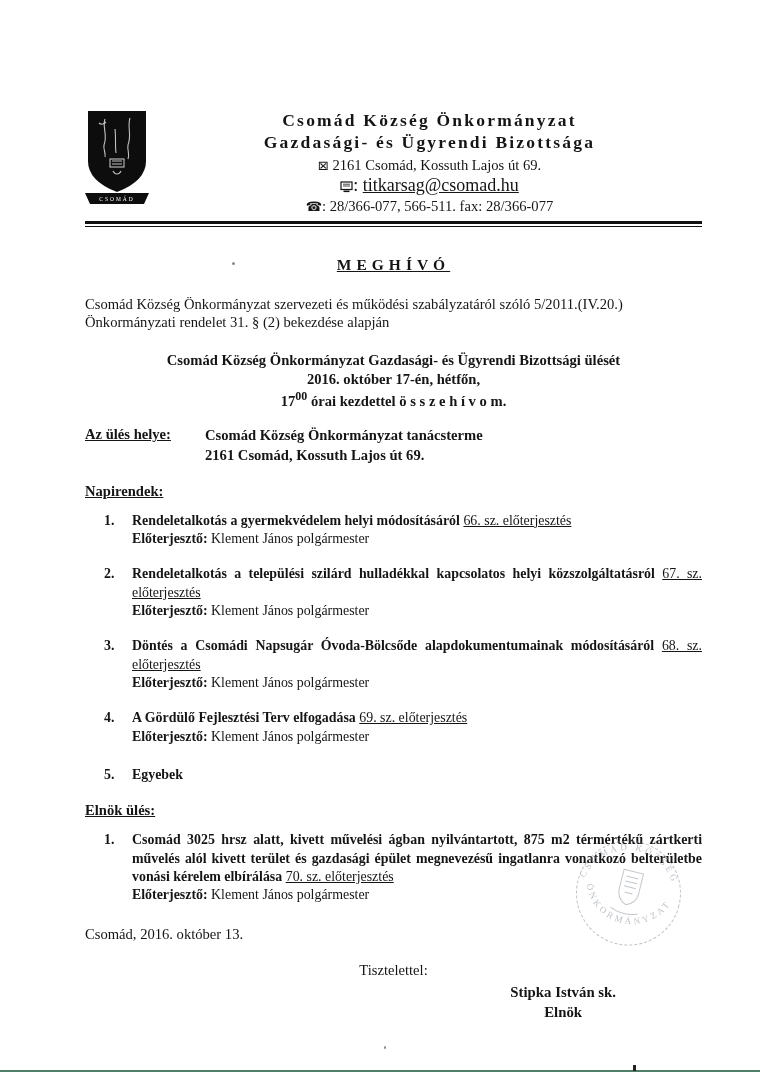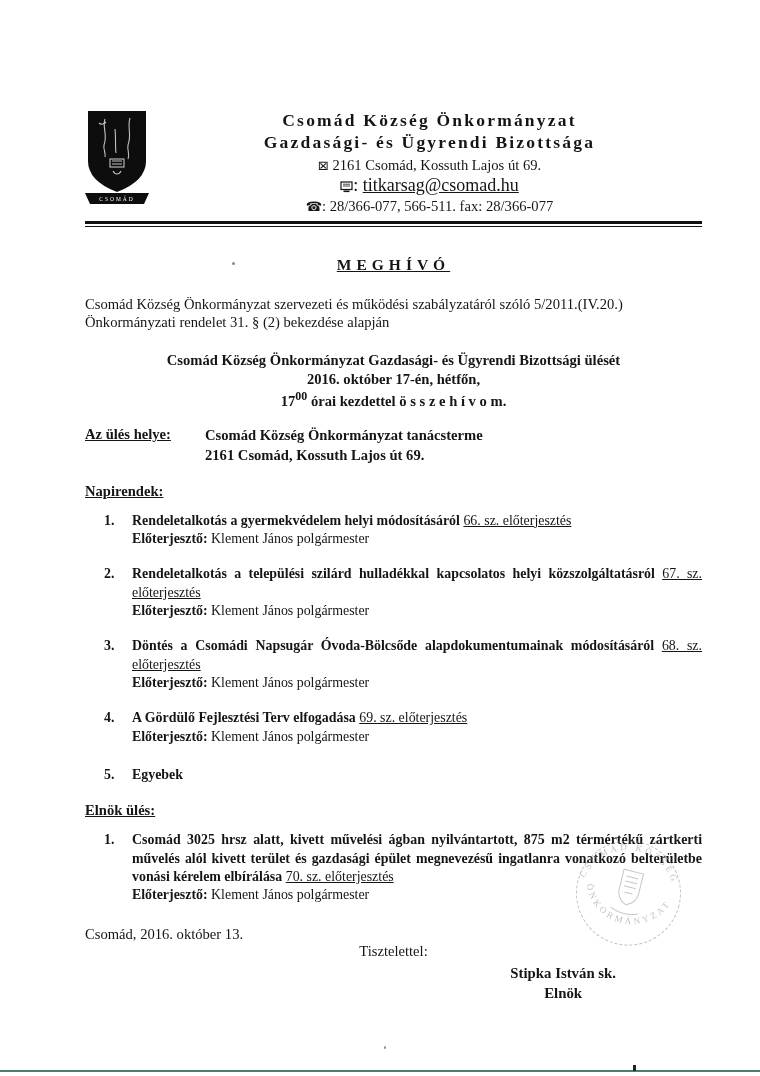--- a/index.html
+++ b/index.html
@@ -44,21 +44,21 @@
   .item { display:flex; font-size:13.9px; line-height:1.32; }
   .item .num { flex:0 0 28px; margin-left:19px; font-weight:bold; }
   .item-body { flex:1; text-align:justify; }
   .item-title { font-weight:bold; }
   .ref { font-weight:normal; text-decoration:underline;margin-top:36px; }
   .presenter { text-align:left; }
   .plabel { font-weight:bold; }
   .gap-s { margin-top:12px; } .gap-m { margin-top:17px; } .gap-l { margin-top:20px; }
 
   .date-line { margin-top:21px; font-size:14.6px; }
-  .closing { text-align:center; font-size:14.6px; }
+  .closing { margin-top:19px; text-align:center; font-size:14.6px; }
   .signature { width:fit-content; margin:4px 86px 0 auto; text-align:center;
                font-weight:bold; font-size:14.8px; line-height:1.35; }
 
   
   .stamp { position:absolute; left:568px; top:833px; opacity:.58; transform:rotate(14deg); }
 
   
   .scan-bottom-line { position:absolute; left:0; top:1070px; width:760px; height:2px; background:#4f7f68; }
   .artifact { position:absolute; background:#8a8a8a; border-radius:50%; }
   .a1 { left:232px; top:262px; width:3px; height:3px; }

